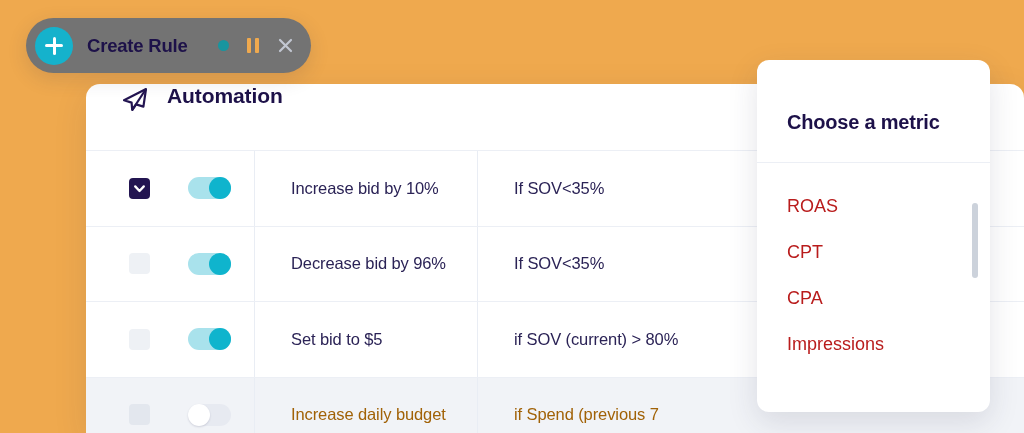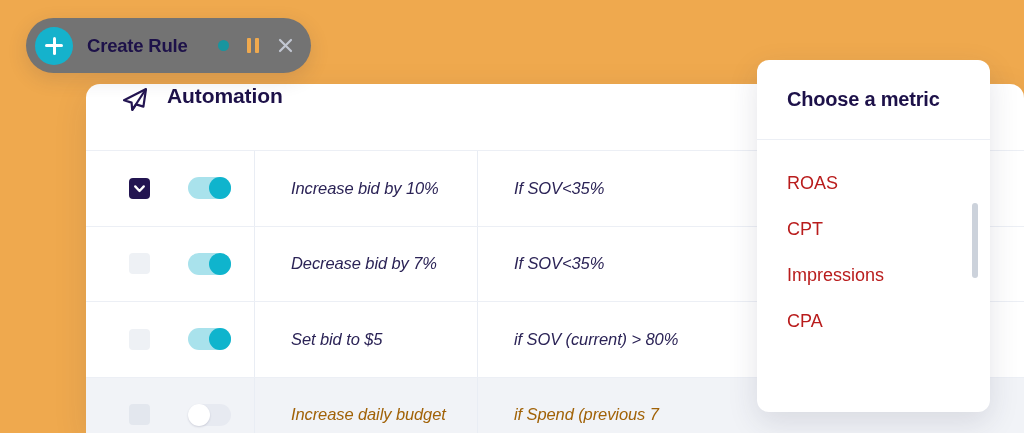--- a/index.html
+++ b/index.html
@@ -67,21 +67,20 @@
     width: 100%;
   }
   .row {
     position: relative;
     height: 75.5px;
     border-bottom: 1px solid #eceff5;
     box-sizing: border-box;
     display: flex;
     align-items: center;
     background: #ffffff;
-    font-style: italic;
   }
   .row.dim {
     background: #f1f3f7;
   }
   .row .cell-controls {
     width: 168px;
     min-width: 168px;
     height: 100%;
     display: flex;
     align-items: center;
@@ -265,20 +264,21 @@
     overflow: hidden;
     z-index: 5;
   }
   .dropdown-header {
     height: 80px;
     display: flex;
     align-items: center;
     padding-left: 30px;
     box-sizing: border-box;
     border-bottom: 1px solid #eceff5;
+    margin-top: 23px;
   }
   .dropdown-title {
     font-size: 20px;
     font-weight: bold;
     color: #1d1149;
     letter-spacing: -0.2px;
   }
   .dropdown-list {
     padding-top: 20px;
   }
@@ -337,21 +337,21 @@
       </div>
 
       <div class="row">
         <div class="cell-controls">
           <div class="checkbox"></div>
           <div class="toggle">
             <div class="knob"></div>
           </div>
         </div>
         <div class="cell-action">
-          <span class="cell-text">Decrease bid by 7%</span>
+          <span class="cell-text">Decrease bid by 96%</span>
         </div>
         <div class="cell-condition">
           <span class="cell-text">If SOV&lt;35%</span>
         </div>
       </div>
 
       <div class="row">
         <div class="cell-controls">
           <div class="checkbox"></div>
           <div class="toggle">
@@ -399,22 +399,22 @@
       <span class="dropdown-title">Choose a metric</span>
     </div>
     <div class="dropdown-list">
       <div class="dropdown-item">
         <span>ROAS</span>
       </div>
       <div class="dropdown-item">
         <span>CPT</span>
       </div>
       <div class="dropdown-item">
+        <span>CPA</span>
+      </div>
+      <div class="dropdown-item">
         <span>Impressions</span>
-      </div>
-      <div class="dropdown-item">
-        <span>CPA</span>
       </div>
     </div>
     <div class="dd-scrollbar"></div>
   </div>
 
 </div>
 
 </body></html>

